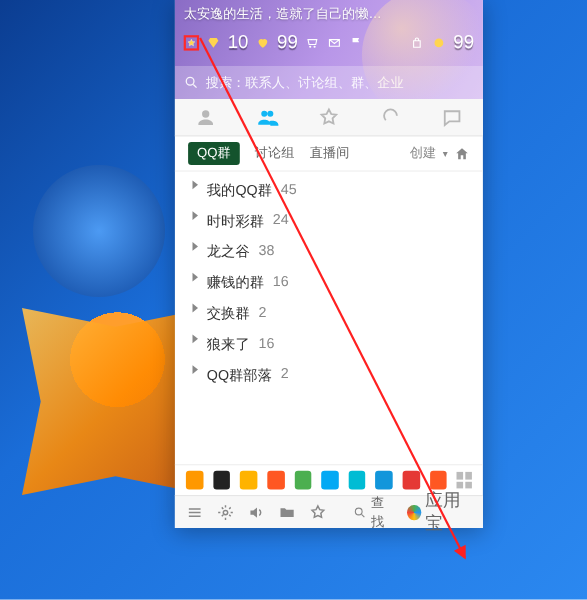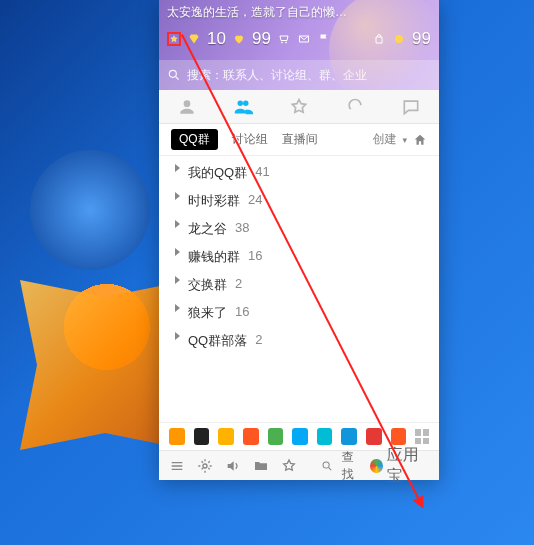--- a/index.html
+++ b/index.html
@@ -26,42 +26,42 @@
   .search-icon { color:#fff; opacity:.9;}
   
   
   .main-tabs { height:34px; background:#f7f7f7; display:flex; align-items:center; justify-content:space-around; border-bottom:1px solid #e6e6e6;}
   .mt-icon { width:24px; height:24px; display:flex; align-items:center; justify-content:center; color:#b8b8b8;}
   .mt-icon.active { color:#12b7f5;}
   
   
   .sub-tabs { height:32px; display:flex; align-items:center; gap:14px; padding:0 12px; border-bottom:1px solid #eee; color:#666;}
   .sub-tab { font-size:12px; cursor:pointer;}
-  .sub-tab.active { background:#000000; color:#fff; padding:2px 8px; border-radius:3px;}
+  .sub-tab.active { background:#14532d; color:#fff; padding:2px 8px; border-radius:3px;}
   .sub-right { margin-left:auto; display:flex; align-items:center; gap:6px; color:#888;}
   .home-icon{width:14px;height:14px;color:#888;}
   
   
   .group-list { padding:8px 0; }
   .group-item { display:flex; align-items:flex-start; height:28px; padding:0 16px; color:#333; cursor:pointer; gap:8px;}
   .arrow { width:0; height:0; border-top:4px solid transparent; border-bottom:4px solid transparent; border-left:5px solid #888;}
   .group-name { font-size:13px;}
   .group-count { color:#888; font-size:13px;}
   
   
   .app-tray { position:absolute; left:0; right:0; bottom:30px; height:28px; display:flex; align-items:center; gap:9px; padding:0 10px; border-top:1px solid #eee;}
   .tray-icon { width:17px; height:17px; border-radius:3px; display:flex; align-items:center; justify-content:center; font-size:10px; color:#fff;}
   .grid-icon{width:15px;height:15px;display:grid;grid-template-columns:1fr 1fr;gap:2px;}
   .grid-icon span{background:#bbb;}
   
   
   .bottom-bar { position:absolute; left:0; right:0; bottom:0; height:30px; background:#f7f7f7; border-top:1px solid #e6e6e6; display:flex; align-items:center; gap:12px; padding:0 10px; color:#888;}
   .bb-icon { width:16px; height:16px; display:flex; align-items:center; justify-content:center;}
   .bb-sep { flex:1;}
-  .bb-search { display:flex; align-items:center; gap:4px; color:#666; font-size:12px;text-align:center;}
+  .bb-search { display:flex; align-items:center; gap:4px; color:#666; font-size:12px;}
   .bb-appstore { display:flex; align-items:center; gap:4px; color:#666; font-size:16px;}
   .bb-appstore .c{width:14px;height:14px;border-radius:50%;background:conic-gradient(#4caf50,#2196f3,#ffc107,#f44336,#4caf50);}
   
   
   .anno-line { position:absolute; left:181px; top:35px; width:2px; height:530px; background:#ff2020; transform-origin:top left; transform:rotate(-27deg); z-index:40; pointer-events:none;}
   .anno-line::after{content:"";position:absolute;bottom:-2px;left:-5px;border-left:6px solid transparent;border-right:6px solid transparent;border-top:12px solid #ff2020;}
   
   
   .watermark { position:absolute; right:10px; bottom:8px; color:rgba(255,255,255,.85); text-align:right; font-size:11px; line-height:1.3;}
   .watermark .logo{font-size:18px;font-weight:bold;letter-spacing:1px;}
@@ -176,21 +176,21 @@
             <path fill="currentColor" d="M12 3l9 8h-3v9h-4v-6h-4v6H6v-9H3z"></path>
           </svg>
         </span>
     </span>
   </div>
 
   <div class="group-list" id="group-list">
       <div class="group-item">
         <span class="arrow"></span>
         <span class="group-name">我的QQ群</span>
-        <span class="group-count">41</span>
+        <span class="group-count">45</span>
       </div>
       <div class="group-item">
         <span class="arrow"></span>
         <span class="group-name">时时彩群</span>
         <span class="group-count">24</span>
       </div>
       <div class="group-item">
         <span class="arrow"></span>
         <span class="group-name">龙之谷</span>
         <span class="group-count">38</span>

